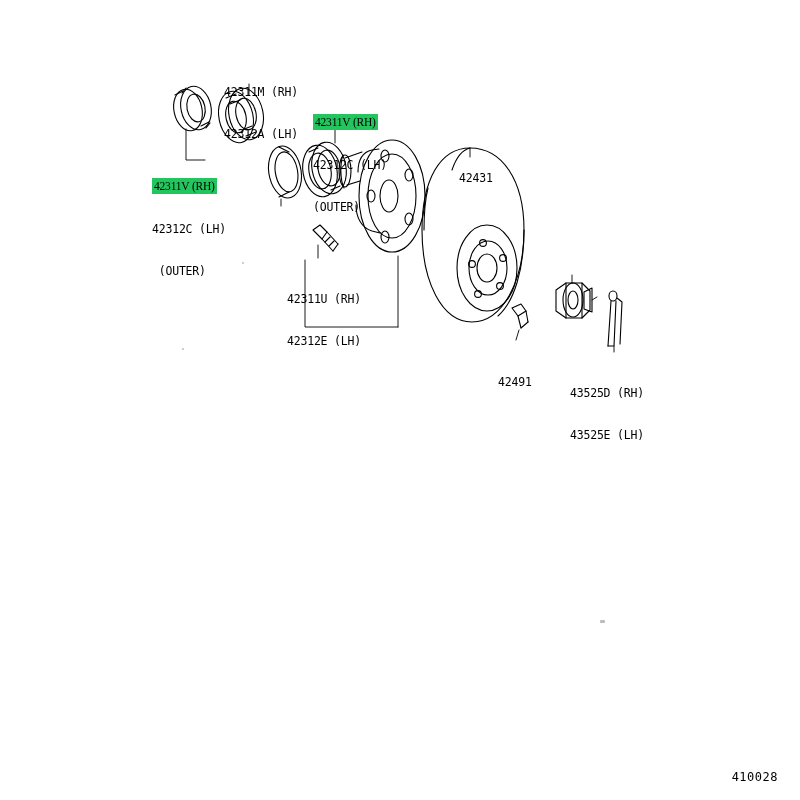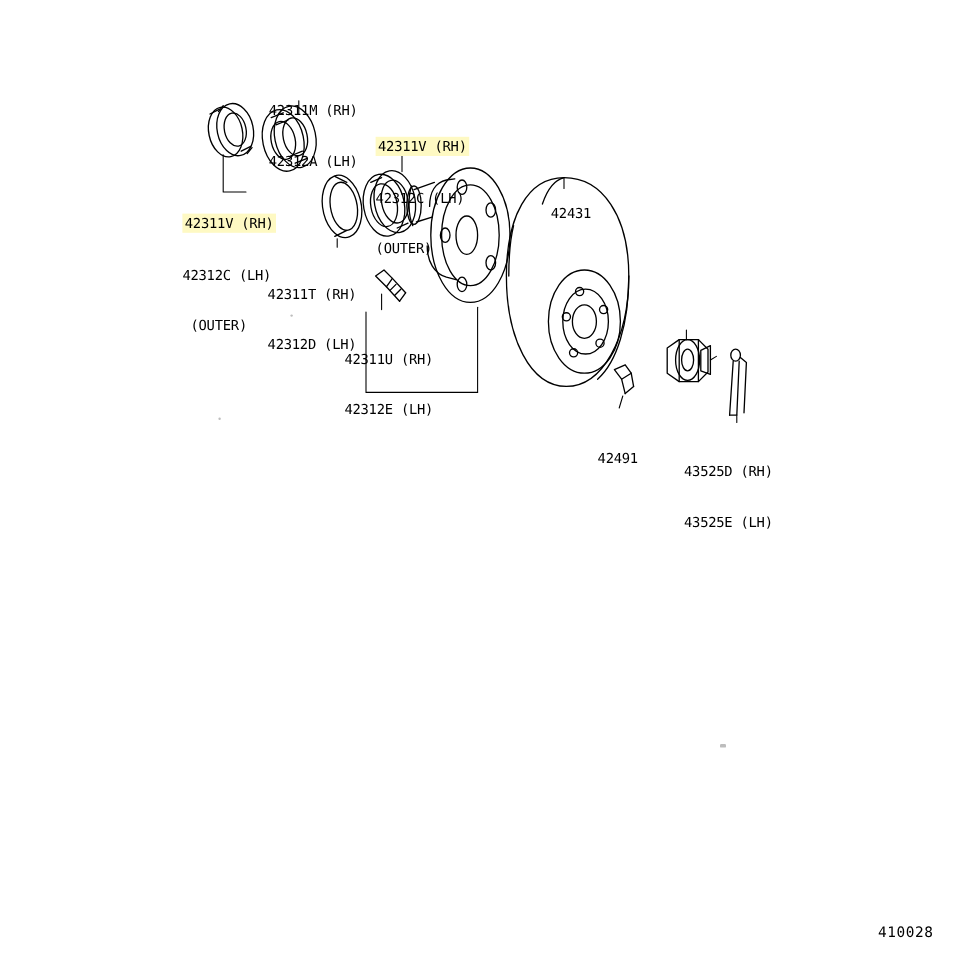--- a/index.html
+++ b/index.html
@@ -30,23 +30,24 @@
   .label {
     position: absolute;
     font-family: "DejaVu Sans Mono", monospace;
     font-size: 11.5px;
     line-height: 14px;
     letter-spacing: -0.2px;
     white-space: pre;
     color: #000;
   }
   .label .hl {
-    background: #fef9c3;
+    background: #22c55e;
     display: inline-block;
     padding: 1px 2px 1px 2px;
+    font-family: Liberation Serif, serif;
   }
   .label .ln { display: block; }
   .corner-id {
     position: absolute;
     right: 22px;
     bottom: 16px;
     font-family: "DejaVu Sans Mono", monospace;
     font-size: 12px;
     letter-spacing: 0.5px;
     color: #000;
@@ -237,24 +238,20 @@
   <div class="label" style="left:459px; top:143px;">
     <span class="ln">42431</span>
   </div>
 
   <div class="label" style="left:152px; top:150px;">
     <span class="ln"><span class="hl">42311V (RH)</span></span>
     <span class="ln">42312C (LH)</span>
     <span class="ln"> (OUTER)</span>
   </div>
 
-  <div class="label" style="left:223px; top:210px;">
-    <span class="ln">42311T (RH)</span>
-    <span class="ln">42312D (LH)</span>
-  </div>
 
 
   <div class="label" style="left:287px; top:264px;">
     <span class="ln">42311U (RH)</span>
     <span class="ln">42312E (LH)</span>
   </div>
 
 
 
   <div class="label" style="left:498px; top:347px;">

